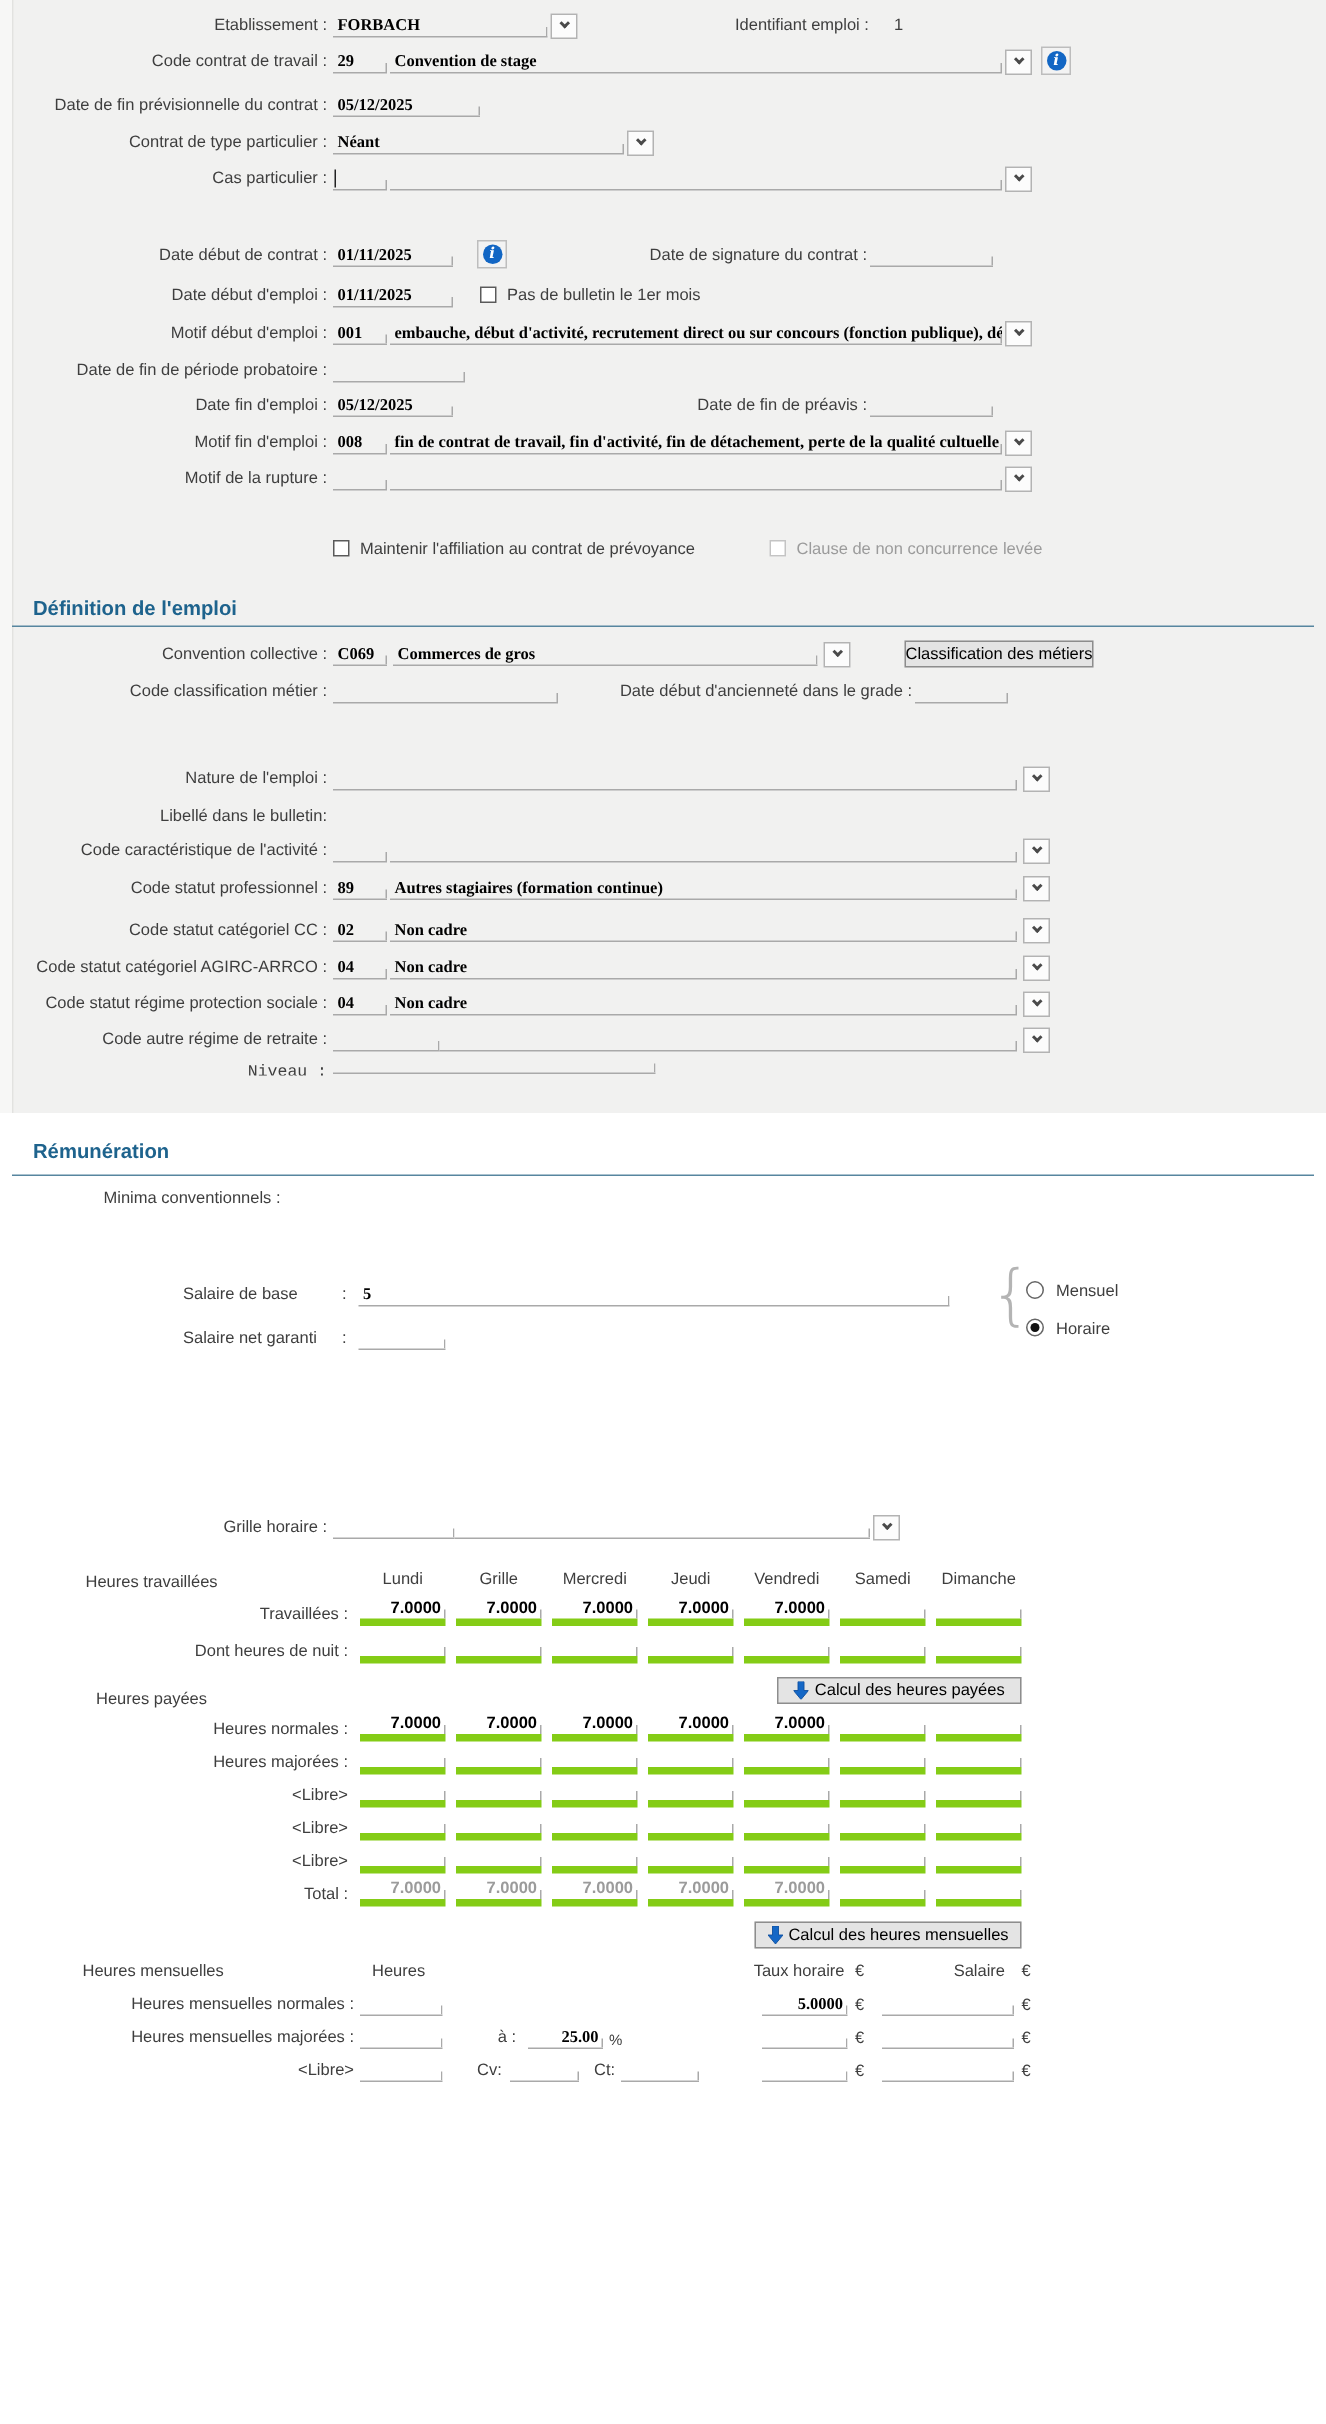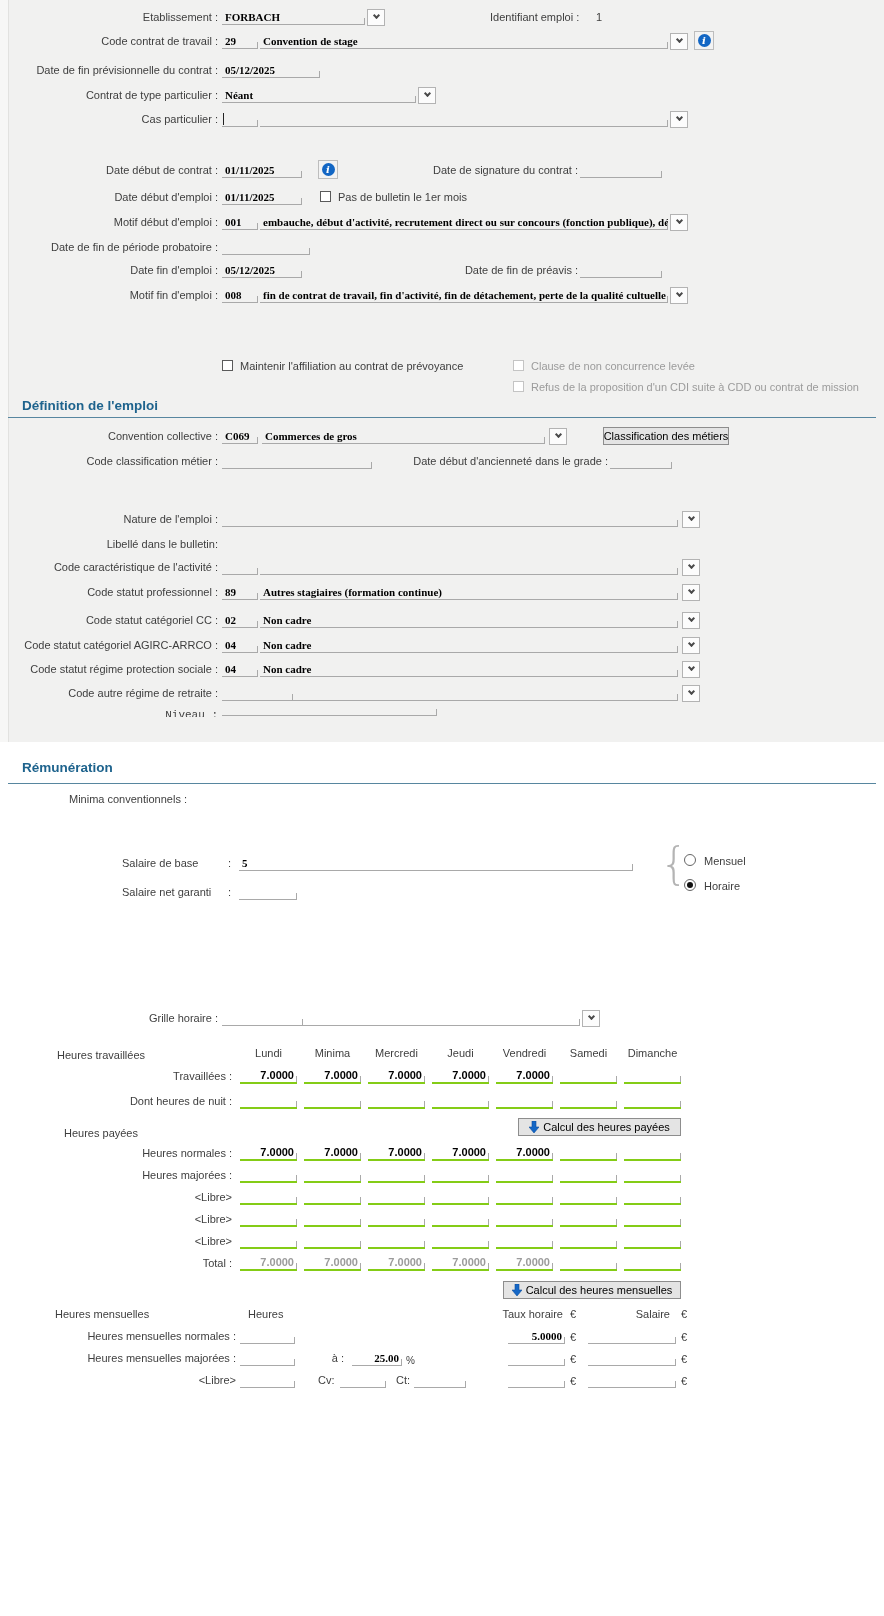--- a/index.html
+++ b/index.html
@@ -23,21 +23,21 @@
   .cb.dis{border-color:#c4c4c4;}
   .cbl{position:absolute;top:2px;white-space:nowrap;color:#3e3e3e;}
   .cbl.dis{color:#9b9b9b;}
   .sect-title{position:absolute;left:22px;font-size:13.5px;font-weight:bold;color:#1e638d;white-space:nowrap;}
   .sect-line{position:absolute;left:8px;right:8px;height:1px;background:#57869f;}
   .btn{position:absolute;box-sizing:border-box;height:18px;border:1px solid #8d8d8d;background:#e4e4e4;display:flex;align-items:center;justify-content:center;gap:4px;font-size:11px;color:#000;padding:0 5px;white-space:nowrap;}
   .radio{position:absolute;width:12px;height:12px;border:1px solid #666;border-radius:50%;background:#fff;box-sizing:border-box;}
   .radio.sel::after{content:"";position:absolute;left:2px;top:2px;width:6px;height:6px;border-radius:50%;background:#111;}
   .brace{position:absolute;font:100 44px "DejaVu Sans",sans-serif;color:#b4b4b4;}
   .cellrow{position:absolute;left:240px;top:0;white-space:nowrap;height:17px;}
-  .fldc{display:inline-block;width:57px;height:16px;margin-right:7px;border-bottom:2px solid #84cc16;position:relative;vertical-align:top;box-sizing:border-box;}
+  .fldc{display:inline-block;width:57px;height:16px;margin-right:7px;border-bottom:5px solid #84cc16;position:relative;vertical-align:top;box-sizing:border-box;}
   .fldc::after{content:"";position:absolute;right:0;bottom:0;width:1px;height:6px;background:#a9a9a9;}
   .fldc .cv{position:absolute;right:3px;bottom:1px;font-weight:bold;color:#000;}
   .fldc.gray .cv{color:#9b9b9b;font-weight:bold;}
   .dayhc{display:inline-block;width:57px;margin-right:7px;text-align:center;color:#3e3e3e;}
   .num .v{left:auto;right:3px;}
   .clip{position:absolute;left:0;width:100%;height:9px;overflow:hidden;font-family:Liberation Mono, monospace;}
   .euro{position:absolute;top:3px;color:#3e3e3e;}
   .arrow-ico{display:inline-block;}
 </style>
 </head>
@@ -156,33 +156,37 @@
           <span class="v">008</span>
         </span>
       <span class="fld" style="left:260px;width:408px">
           <span class="v">fin de contrat de travail, fin d'activité, fin de détachement, perte de la qualité cultuelle (cultes)</span>
         </span>
       <span class="dd" style="left:670px">
           <i></i>
         </span>
     </div>
 
+    <div class="row" style="top:311px">
+      <span class="lbl" style="width:218px">Motif de la rupture :</span>
+      <span class="fld" style="left:222px;width:36px"></span>
+      <span class="fld" style="left:260px;width:408px"></span>
+      <span class="dd" style="left:670px">
+          <i></i>
+        </span>
+    </div>
 
 
     <div class="row" style="top:358px">
       <span class="cb" style="left:222px"></span>
       <span class="cbl" style="left:240px">Maintenir l'affiliation au contrat de prévoyance</span>
       <span class="cb dis" style="left:513px"></span>
       <span class="cbl dis" style="left:531px">Clause de non concurrence levée</span>
     </div>
 
-    <div class="row" style="top:379px">
-      <span class="cb dis" style="left:513px"></span>
-      <span class="cbl dis" style="left:531px">Refus de la proposition d'un CDI suite à CDD ou contrat de mission</span>
-    </div>
 
     <div class="sect-title" style="top:398px">Définition de l'emploi</div>
     <div class="sect-line" style="top:417px"></div>
 
     <div class="row" style="top:428px">
       <span class="lbl" style="width:218px">Convention collective :</span>
       <span class="fld" style="left:222px;width:36px">
           <span class="v">C069</span>
         </span>
       <span class="fld" style="left:262px;width:283px">
@@ -322,21 +326,21 @@
       <span class="lbl" style="width:218px">Grille horaire :</span>
       <span class="fld" style="left:222px;width:81px"></span>
       <span class="fld" style="left:303px;width:277px"></span>
       <span class="dd" style="left:582px">
           <i></i>
         </span>
     </div>
 
     <div class="row" style="top:305px">
       <span class="plain" style="left:57px">Heures travaillées</span>
-      <span class="cellrow"><span class="dayhc">Lundi</span><span class="dayhc">Minima</span><span class="dayhc">Mercredi</span><span class="dayhc">Jeudi</span><span class="dayhc">Vendredi</span><span class="dayhc">Samedi</span><span class="dayhc">Dimanche</span></span>
+      <span class="cellrow"><span class="dayhc">Lundi</span><span class="dayhc">Grille</span><span class="dayhc">Mercredi</span><span class="dayhc">Jeudi</span><span class="dayhc">Vendredi</span><span class="dayhc">Samedi</span><span class="dayhc">Dimanche</span></span>
     </div>
 
     <div class="row" style="top:326px">
       <span class="lbl" style="width:232px">Travaillées :</span>
       <span class="cellrow"><span class="fldc"><span class="cv">7.0000</span></span><span class="fldc"><span class="cv">7.0000</span></span><span class="fldc"><span class="cv">7.0000</span></span><span class="fldc"><span class="cv">7.0000</span></span><span class="fldc"><span class="cv">7.0000</span></span><span class="fldc"><span class="cv"></span></span><span class="fldc"><span class="cv"></span></span></span>
     </div>
 
     <div class="row" style="top:351px">
       <span class="lbl" style="width:232px">Dont heures de nuit :</span>
       <span class="cellrow"><span class="fldc"><span class="cv"></span></span><span class="fldc"><span class="cv"></span></span><span class="fldc"><span class="cv"></span></span><span class="fldc"><span class="cv"></span></span><span class="fldc"><span class="cv"></span></span><span class="fldc"><span class="cv"></span></span><span class="fldc"><span class="cv"></span></span></span>

